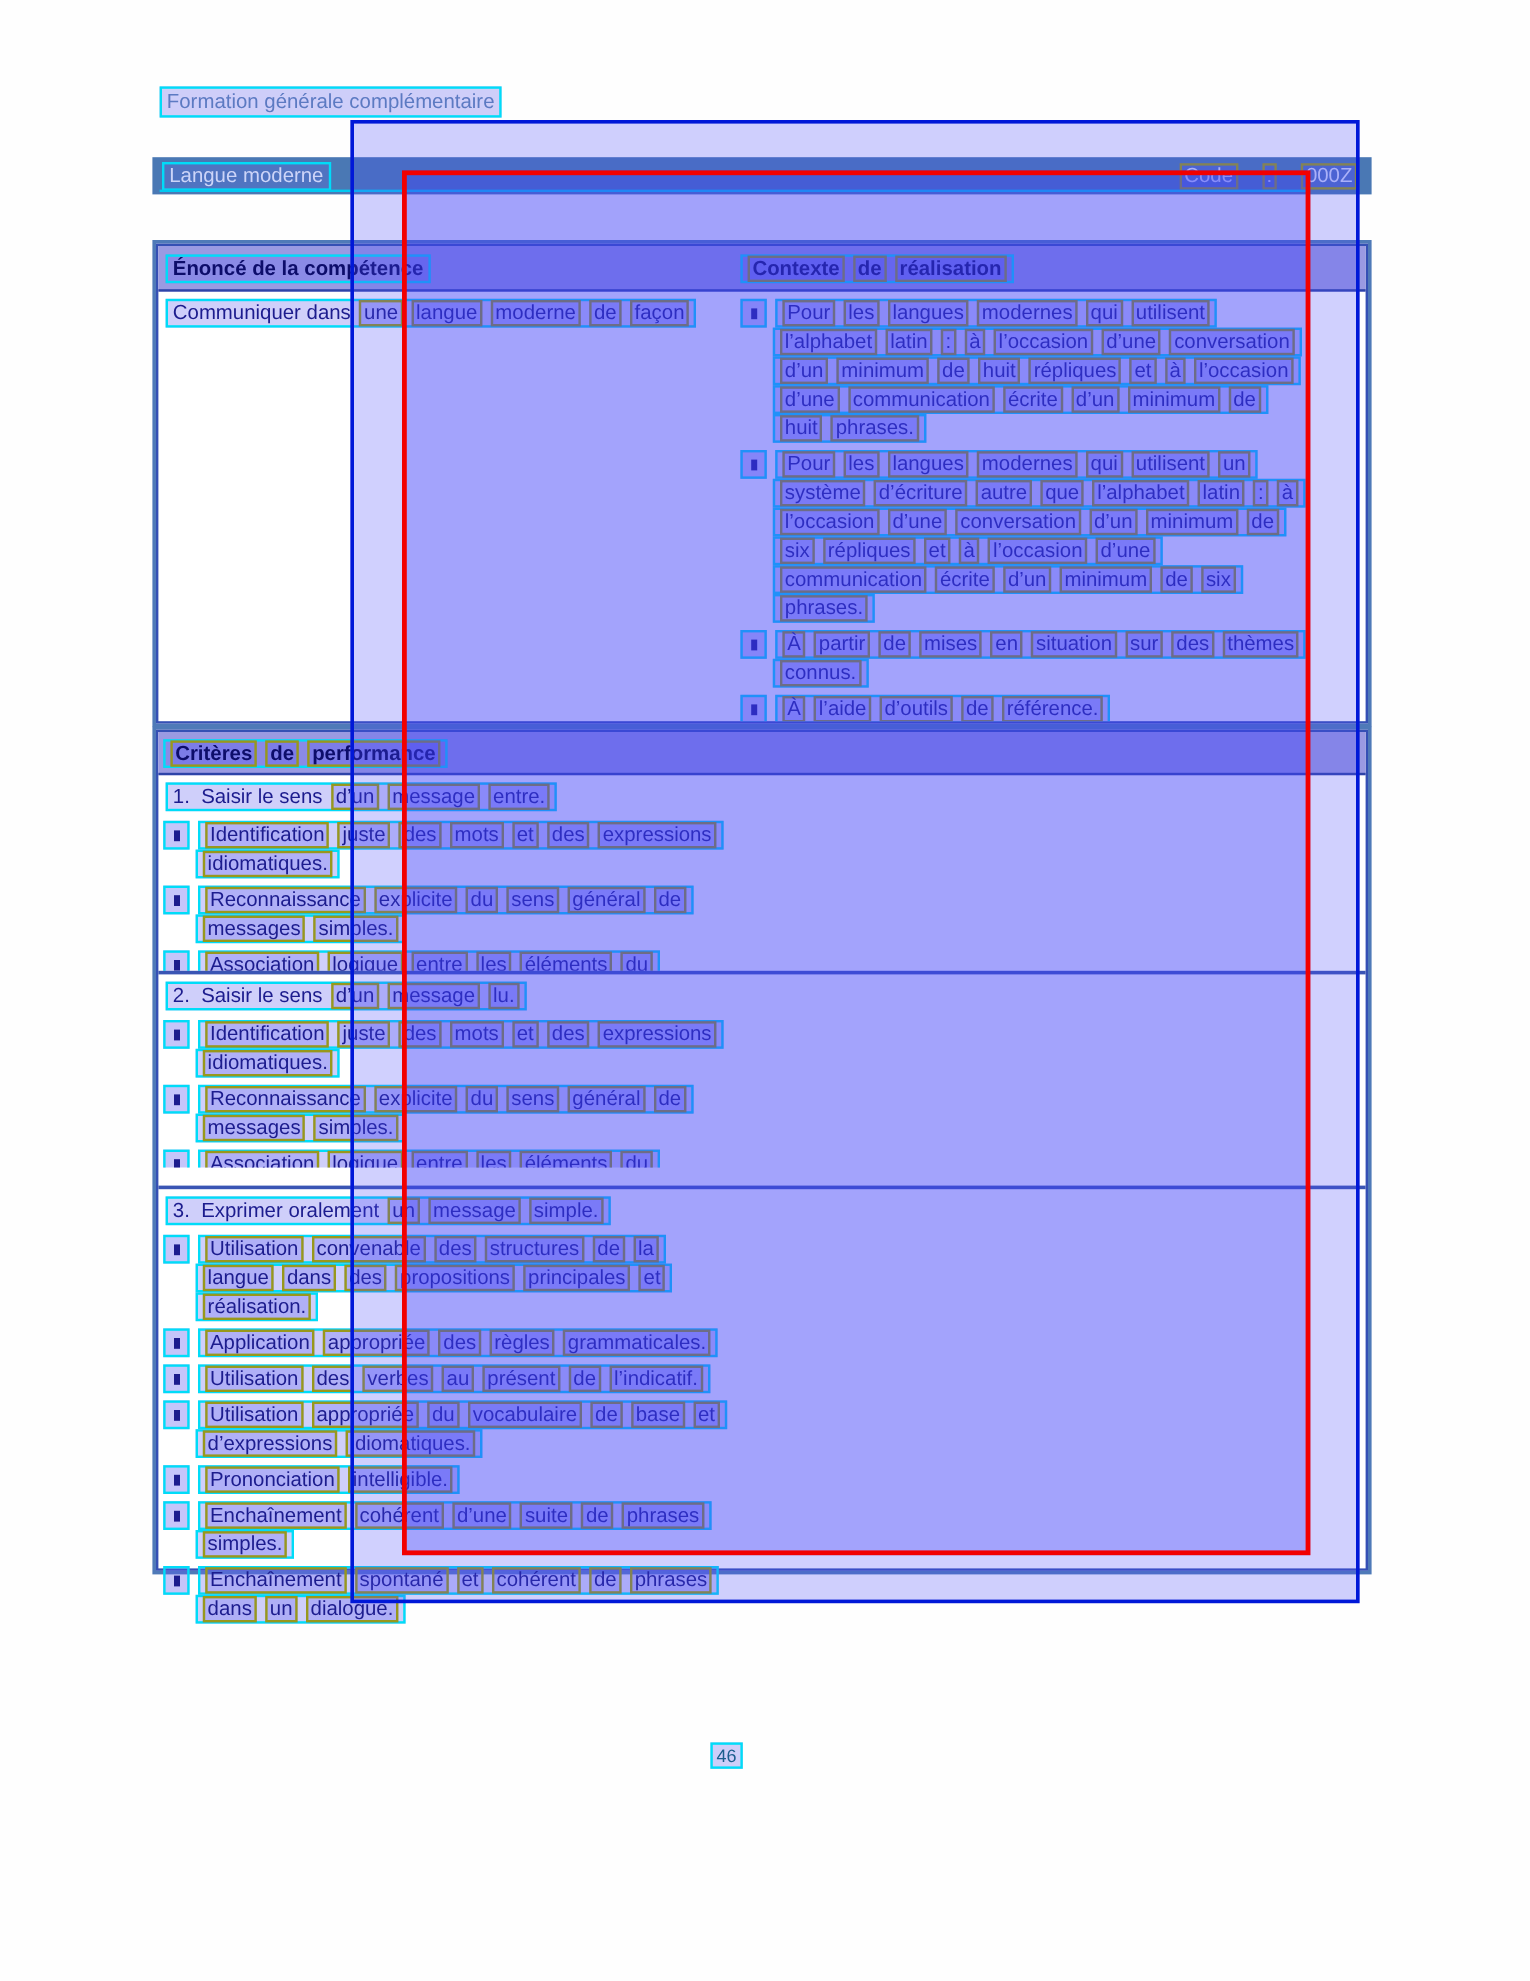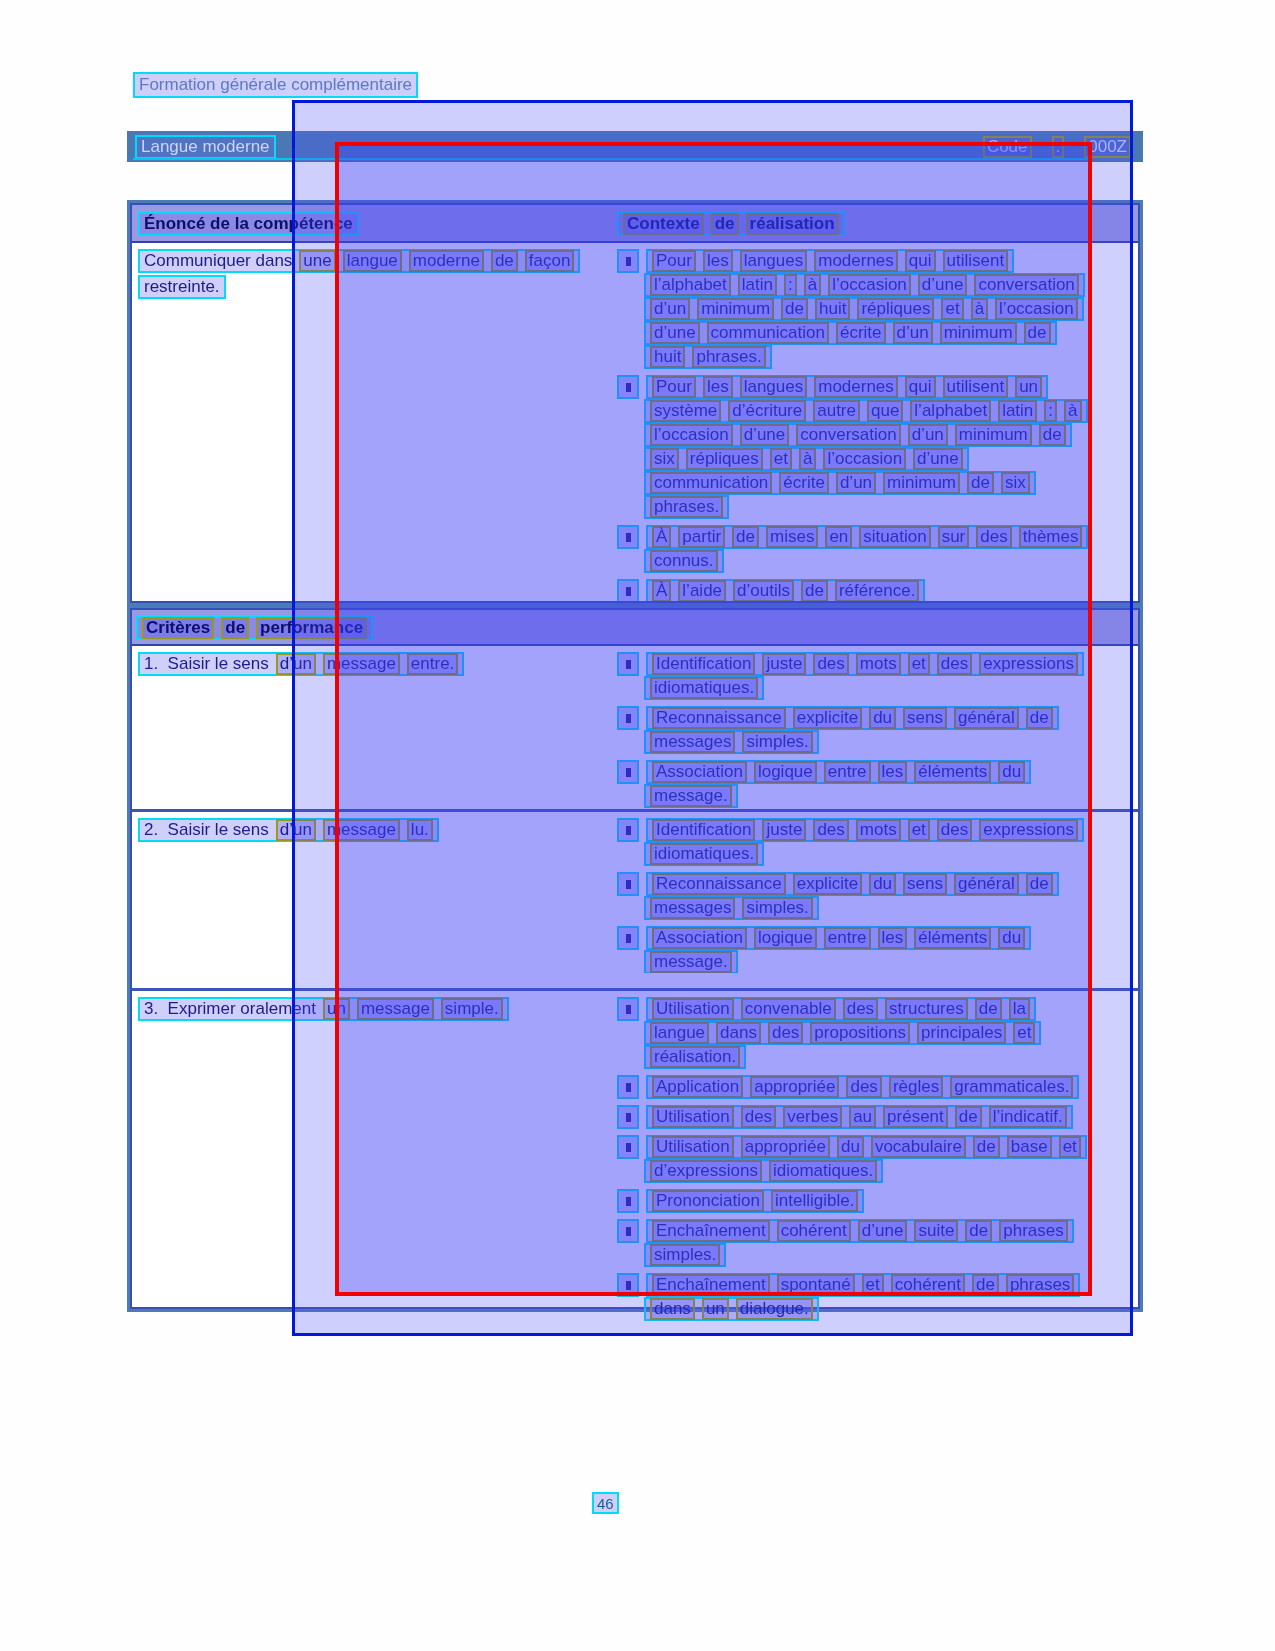--- a/index.html
+++ b/index.html
@@ -42,36 +42,36 @@
   .standard-label .word-box{font-size:21px;line-height:22px;}
 
   .ann-table{position:absolute;left:127px;box-sizing:border-box;border:3px solid #4f7ab8;background:#fff;}
   .table-inner{border:2px solid #3550b4;box-sizing:border-box;height:100%;display:flex;flex-direction:column;}
   .t-head{display:flex;background:#9a9ae2;border-bottom:2px solid #2e44a8;align-items:center;flex:none;}
   .t-head .cell-left,.t-head .cell-right{padding-top:2px;}
   .t-head .pre-text,.t-head .word-box{font-weight:bold;color:#0d0d6b;}
   .cell-left{width:481px;box-sizing:border-box;padding:6px 0 0 6px;flex:none;}
   .cell-right{width:505px;box-sizing:border-box;padding:6px 0 0 4px;flex:none;}
   .t-body{display:flex;flex:1;overflow:hidden;}
-  .t-row{display:flex;overflow:hidden;box-sizing:border-box;}
+  .t-row{display:flex;overflow:hidden;box-sizing:border-box;flex-direction:column;}
   .t-row + .t-row{border-top:3px solid #3a55b4;}
   #table1{top:200px;width:1016px;height:406px;}
   #table2{top:605px;width:1016px;height:707px;}
   #table1 .t-head{height:36px;}
   #table2 .t-head{height:34px;}
   .label-lines .b-row{height:24px;}
 
   
   .ov{position:absolute;pointer-events:none;}
   #ov-big-tint{left:292px;top:100px;width:841px;height:1236px;background:rgba(75,75,252,.26);z-index:5;}
   #ov-big-border{left:292px;top:100px;width:841px;height:1236px;border:3px solid #0018d8;box-sizing:border-box;z-index:7;background:transparent;}
   #ov-sel-tint{left:335px;top:142px;width:757px;height:1154px;background:rgba(60,60,250,.30);z-index:6;}
   #ov-sel-border{left:335px;top:142px;width:757px;height:1154px;border:4px solid #f20000;box-sizing:border-box;z-index:8;background:transparent;}
 
-  .page-number{position:absolute;left:592px;top:1452px;font-size:15px;color:#1b5e8e;margin-top:40px;}
+  .page-number{position:absolute;left:592px;top:1452px;font-size:15px;color:#1b5e8e;}
   .page-number .line-box{height:18px;padding:0 3px;}
 </style>
 </head>
 <body>
 
 <div class="page">
 
   <div class="doc-header">
     <span class="line-box">
         <span class="pre-text">Formation générale complémentaire</span>
@@ -108,25 +108,20 @@
             <div class="b-row">
               <span class="line-box">
                 <span class="pre-text">Communiquer dans</span>
                 <span class="word-box">une</span>
                 <span class="word-box">langue</span>
                 <span class="word-box">moderne</span>
                 <span class="word-box">de</span>
                 <span class="word-box">façon</span>
               </span>
             </div>
-            <div class="b-row">
-              <span class="line-box">
-                <span class="pre-text">restreinte.</span>
-              </span>
-            </div>
           </div>
         <div class="cell-right" id="t1-bullets">
             <div class="bullet-para">
               <div class="b-row">
                 <span class="bullet-box">
                   <span class="bullet-glyph"></span>
                 </span>
                 <span class="line-box">
                   <span class="word-box">Pour</span>
                   <span class="word-box">les</span>

